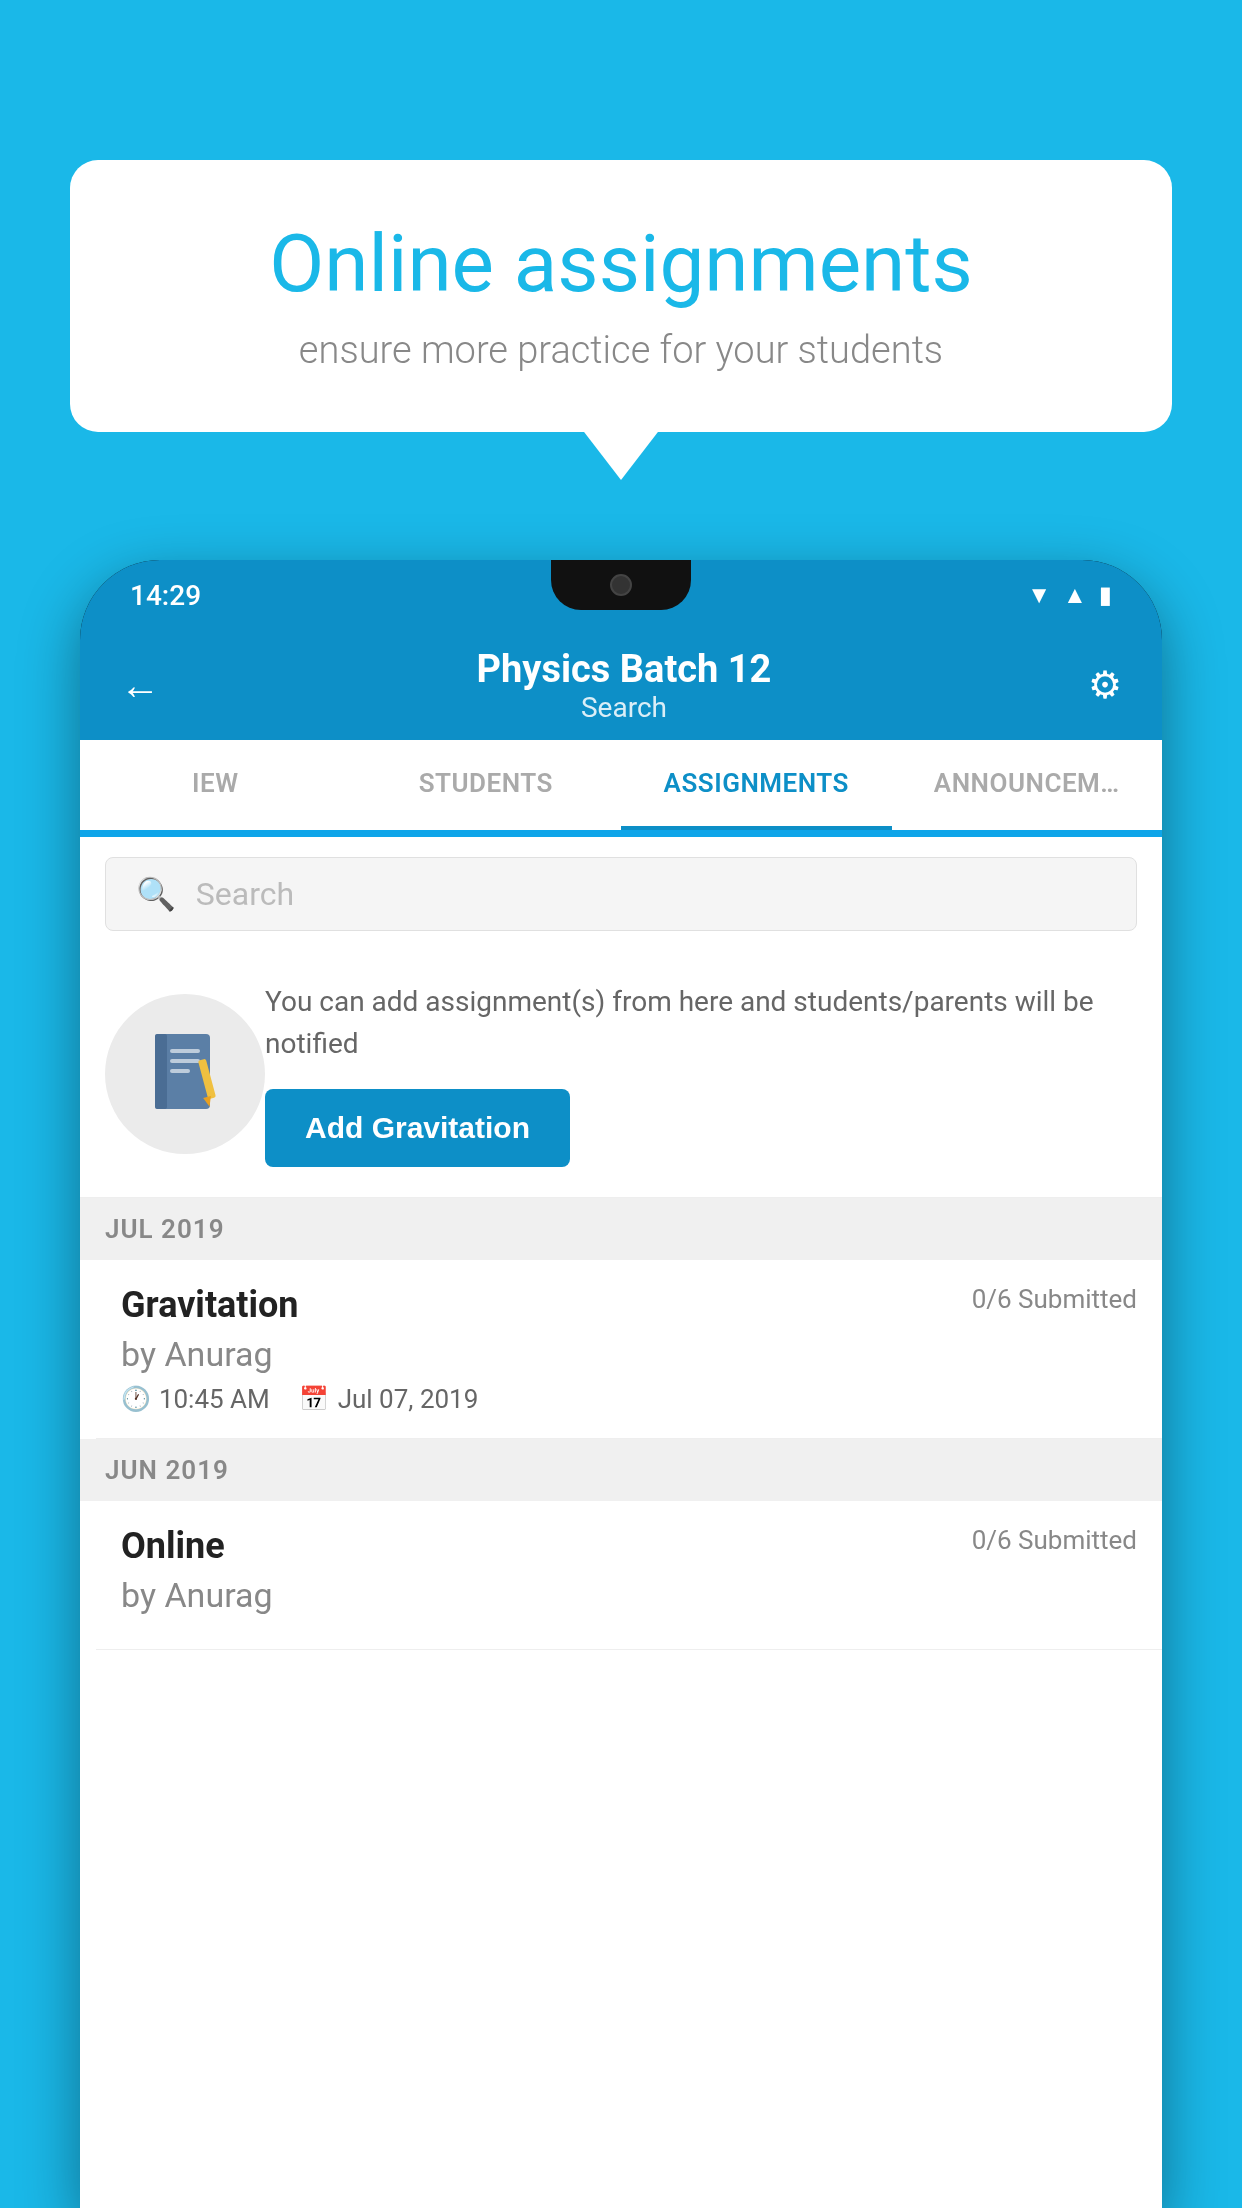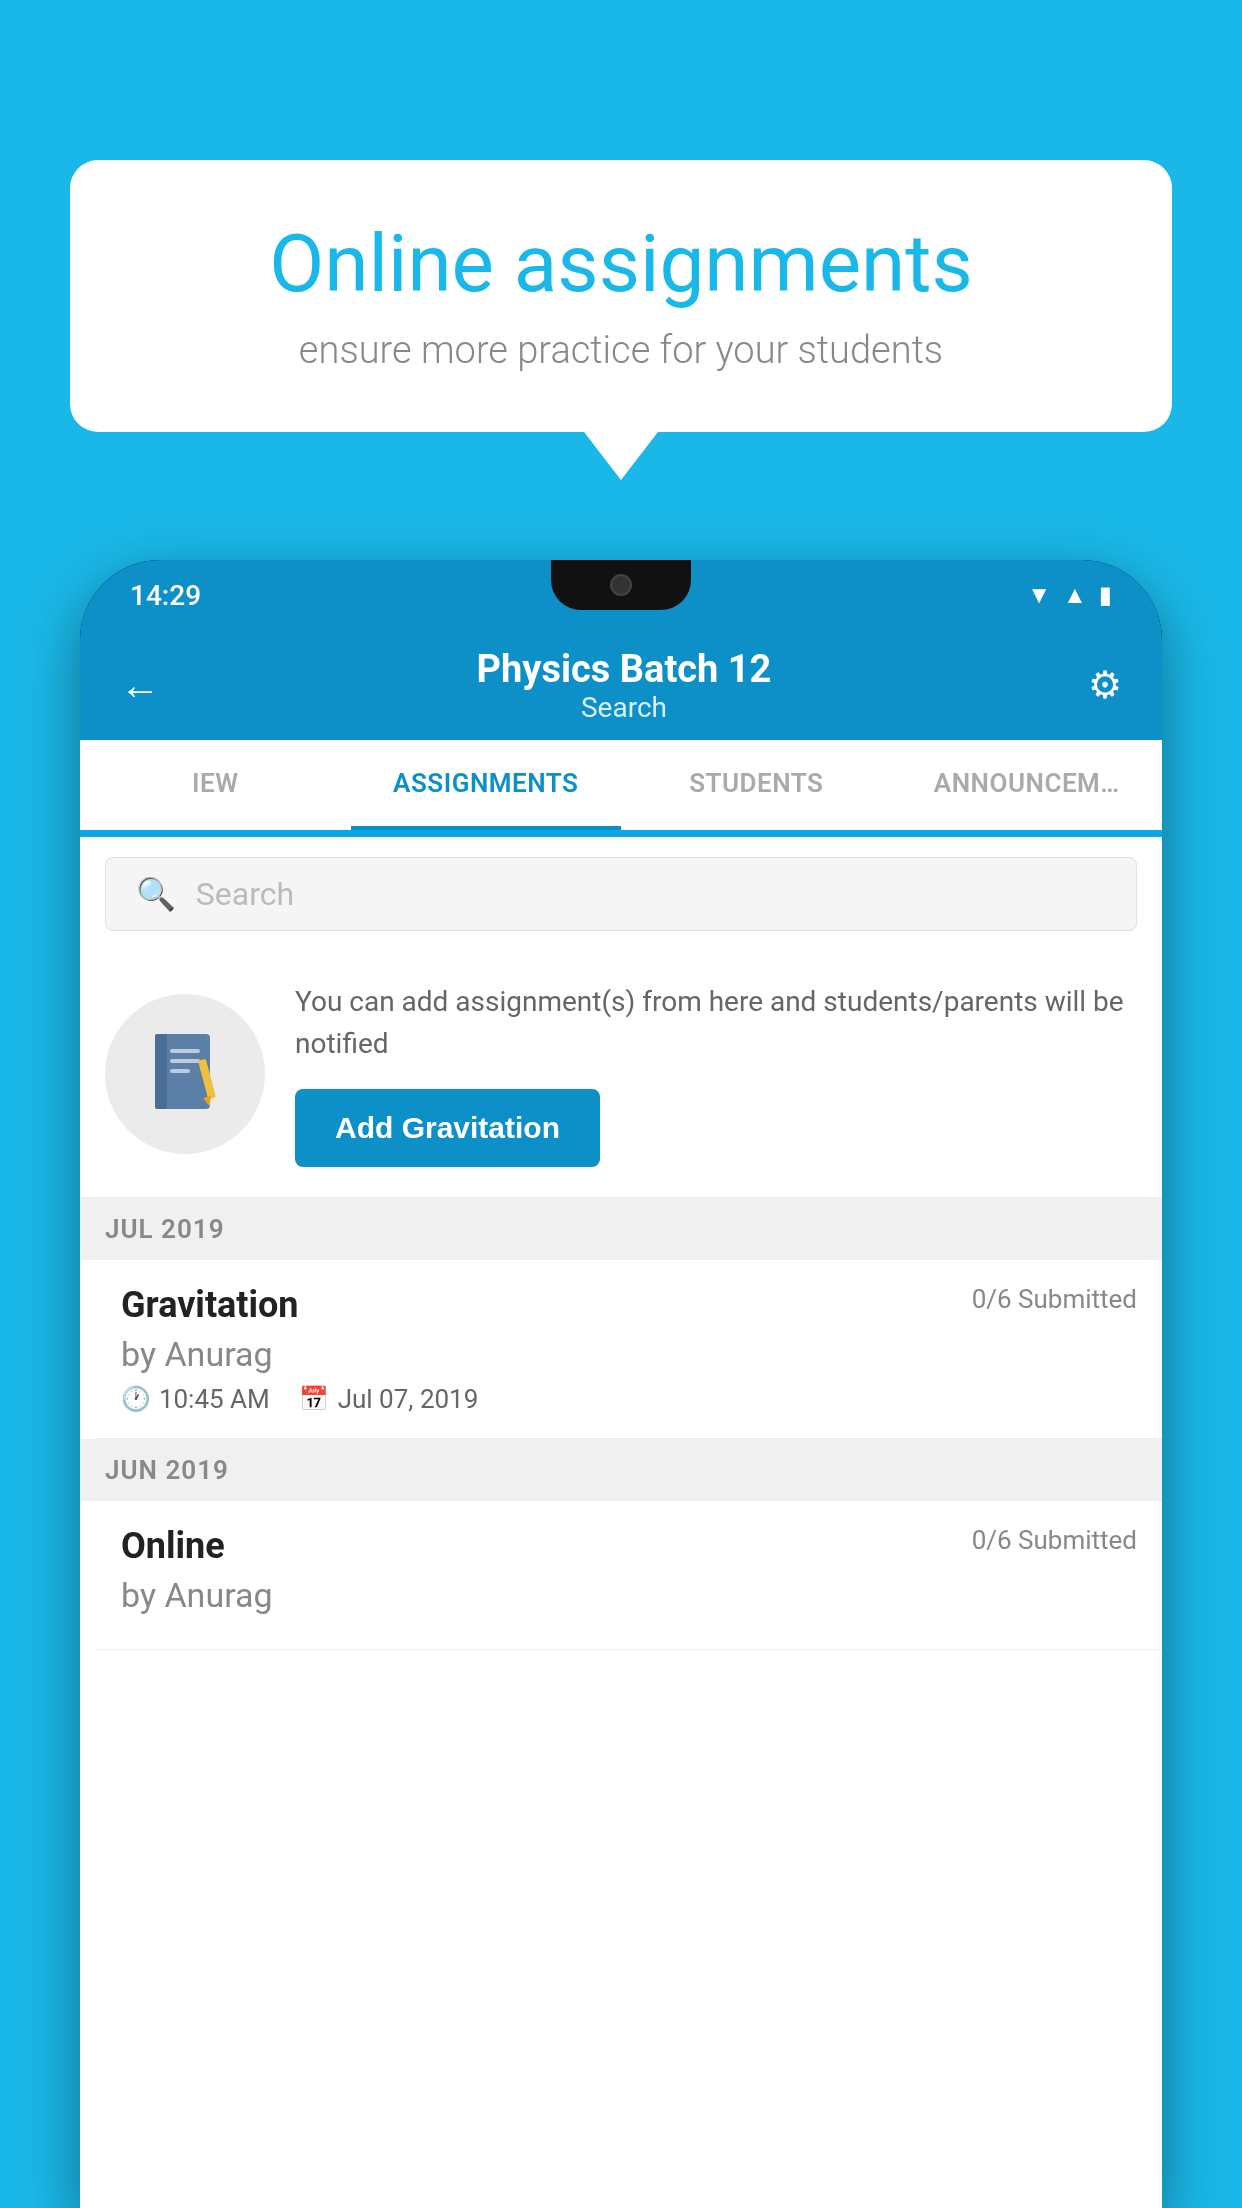--- a/index.html
+++ b/index.html
@@ -196,21 +196,20 @@
     .search-text {
       color: #bbb;
       font-size: 32px;
     }
 
     
     .add-assignment-promo {
       display: flex;
       align-items: center;
       padding: 30px 25px;
-      gap: 30px;
       border-bottom: 1px solid #eee;
     }
     .promo-icon-circle {
       width: 160px;
       height: 160px;
       background: #ebebeb;
       border-radius: 50%;
       display: flex;
       align-items: center;
       justify-content: center;
@@ -319,22 +318,22 @@
     <span class="header-back">←</span>
     <div class="header-center">
       <div class="header-title">Physics Batch 12</div>
       <div class="header-subtitle">Search</div>
     </div>
     <span class="header-settings">⚙</span>
   </div>
 
   <div class="tabs-bar">
     <div class="tab-item">IEW</div>
+    <div class="tab-item">STUDENTS</div>
     <div class="tab-item active">ASSIGNMENTS</div>
-    <div class="tab-item">STUDENTS</div>
     <div class="tab-item">ANNOUNCEM…</div>
   </div>
 
   <div class="phone-content">
 
     <div class="search-container">
       <div class="search-bar">
         <span class="search-icon">🔍</span>
         <span class="search-text">Search</span>
       </div>

